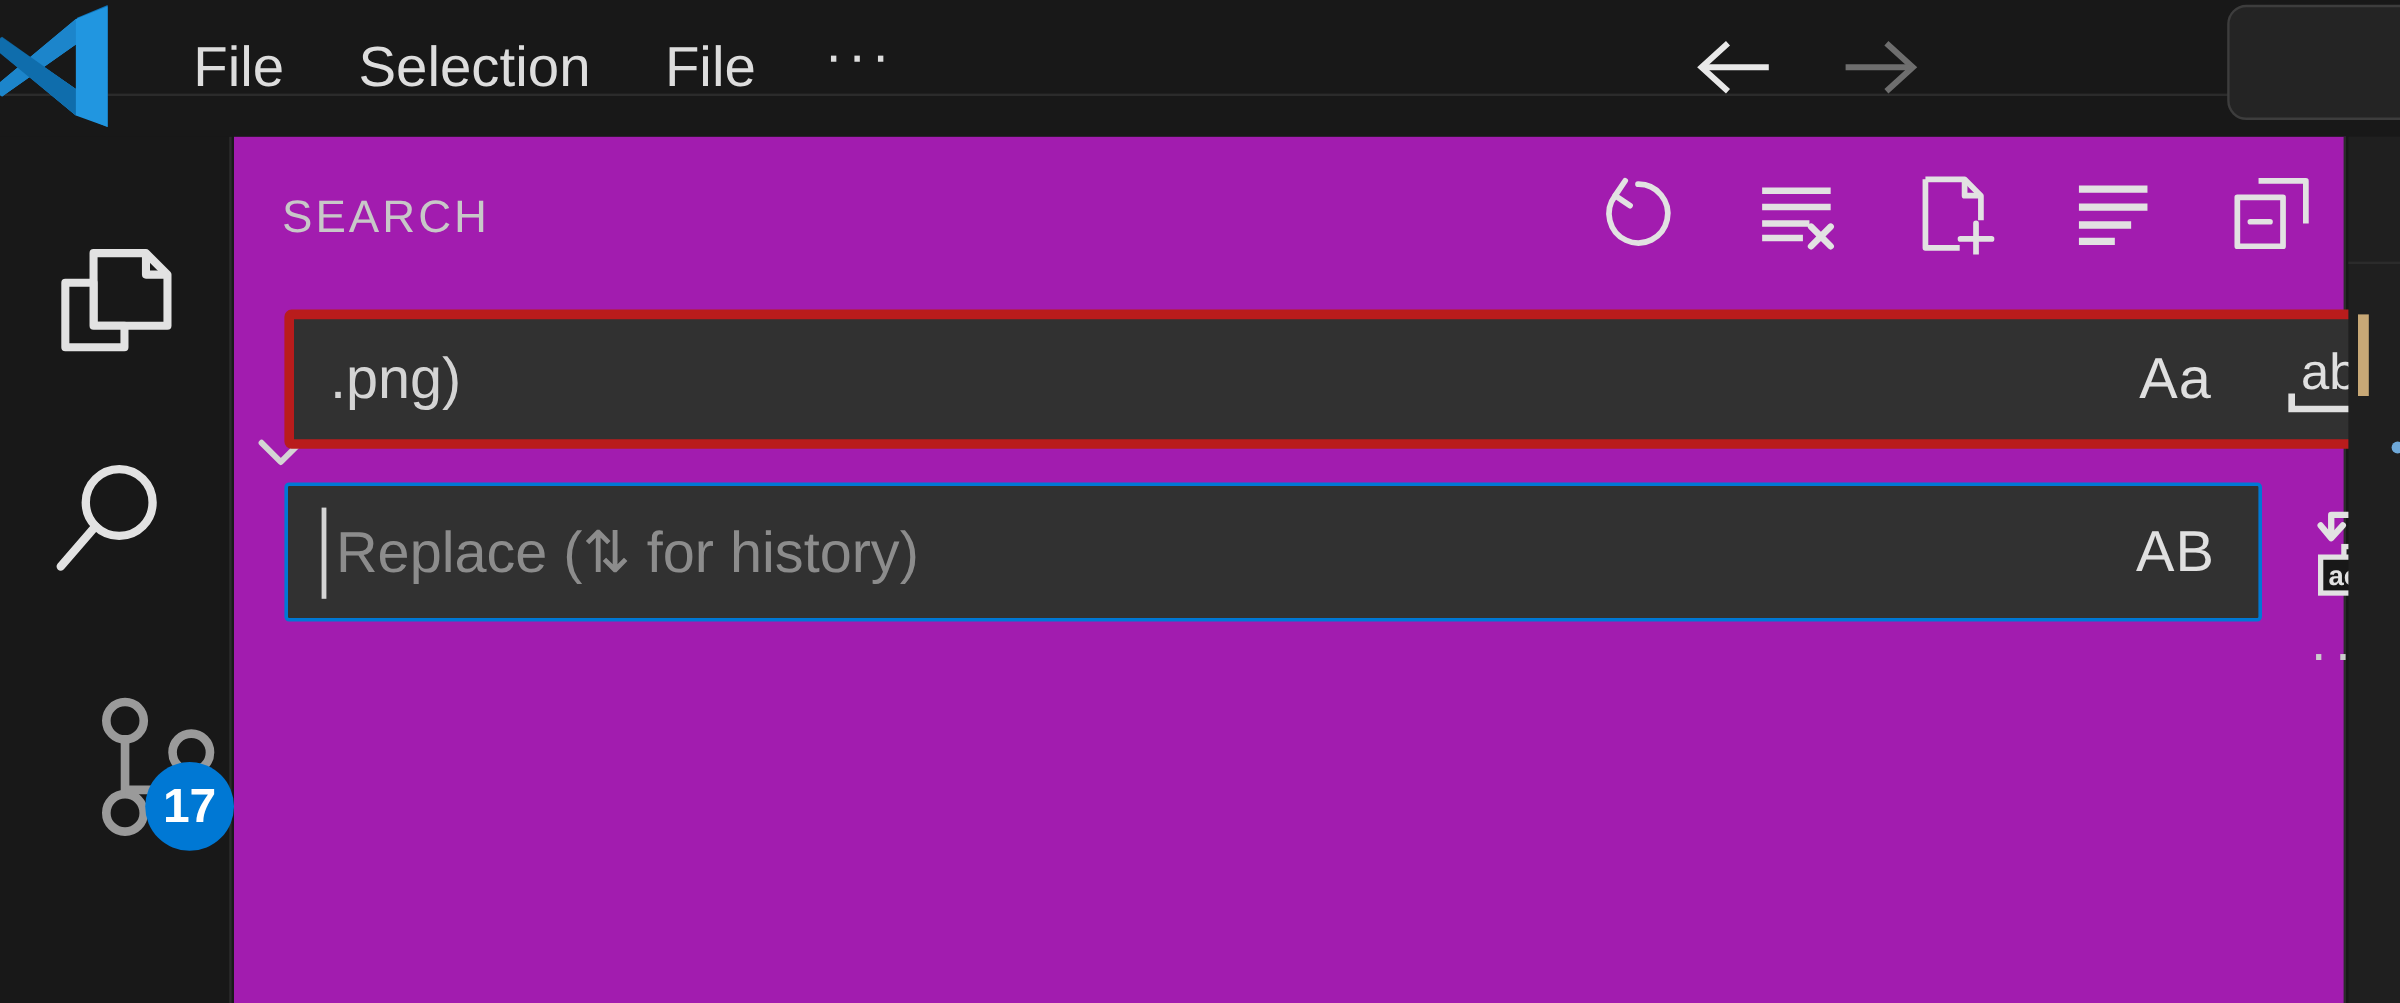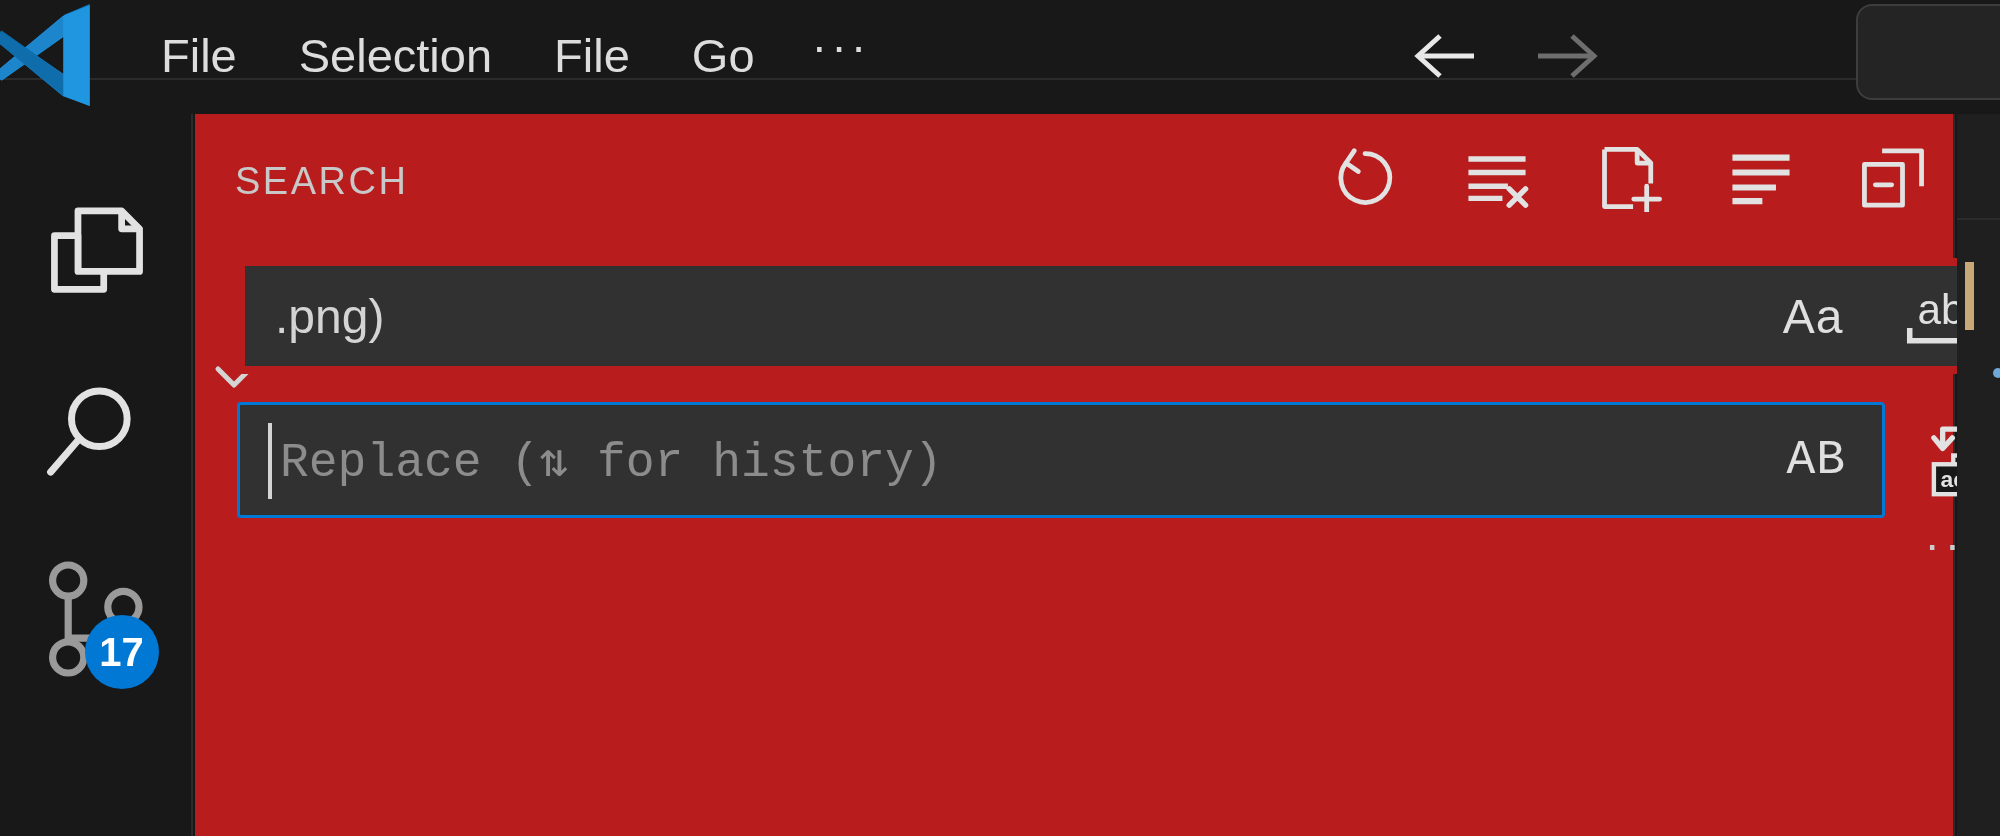--- a/index.html
+++ b/index.html
@@ -52,35 +52,35 @@
     position: absolute; left: 0; top: 114px; width: 193px; height: 722px;
     background: #181818;
     border-right: 2px solid #2b2b2b;
   }
   .act-item {
     position: absolute; left: 0; width: 193px; height: 130px;
     display: flex; align-items: center; justify-content: center;
   }
   .act-explorer { top: 72px; }
   .act-search   { top: 258px; }
-  .act-scm      { top: 440px; }
+  .act-scm      { top: 460px; justify-content: flex-end; }
   .scm-wrap { position: relative; width: 120px; height: 120px; }
   .badge {
     position: absolute; left: 48px; top: 56px;
     width: 74px; height: 74px; border-radius: 50%;
     background: #0078d4; color: #ffffff;
     font-size: 40px; font-weight: 600;
     display: flex; align-items: center; justify-content: center;
   }
 
   
   .sidebar {
     position: absolute; left: 195px; top: 114px;
     width: 1760px; height: 722px;
-    background: #b91c1c;
+    background: #a21caf;
     border-right: 2px solid #2b2b2b;
   }
   .panel-header {
     position: absolute; left: 0; top: 0; width: 1760px; height: 120px;
   }
   .panel-title {
     position: absolute; left: 40px; top: 46px;
     font-size: 38px; letter-spacing: 2.5px; color: #c8c8c8;
   }
   .panel-actions {
@@ -115,21 +115,21 @@
     width: 92px; height: 84px;
     display: flex; align-items: center; justify-content: center;
     border-radius: 6px;
   }
   .opt-aa { font-size: 48px; color: #e0e0e0; letter-spacing: 1px; }
 
   .replace-row {
     position: absolute; left: 42px; top: 168px;
     width: 1648px; height: 116px;
     background: #313131; border: 3px solid #0078d4; border-radius: 4px;
-    display: flex; align-items: center; font-family: Liberation Mono, monospace;
+    display: flex; align-items: center;
   }
   .caret {
     position: absolute; left: 28px; top: 18px;
     width: 4px; height: 76px; background: #d4d4d4;
   }
   .replace-placeholder {
     position: absolute; left: 40px; top: 50%; transform: translateY(-50%);
     font-size: 48px; color: #8c8c8c; white-space: nowrap;
   }
   .preserve-case {
@@ -182,21 +182,20 @@
         <path d="M95 3 L70 13 L4 68 L12 74 L70 33 L70 68 L12 28 L4 34 L70 89 L95 98 Z" fill="#2196e0"></path>
         <path d="M70 13 L70 89 L4 34 L12 28 L70 68 L70 33 L12 74 L4 68 Z" fill="#1c85cb"></path>
         <path d="M2 33 L12 27 L70 68 L70 89 Z" fill="#0e6aa8" opacity="0.9"></path>
       </svg>
     </div>
 
     <div class="menubar">
       <div class="menu-item">File</div>
       <div class="menu-item">Selection</div>
       <div class="menu-item">File</div>
-      <div class="menu-item">Go</div>
       <div class="menu-more">···</div>
     </div>
 
     <div class="nav-arrows">
       <div class="arrow">
         <svg viewBox="0 0 72 60" width="72" height="60">
           <path d="M30 10 L8 30 L30 50" fill="none" stroke="#e8e8e8" stroke-width="5"></path>
           <path d="M8 30 L64 30" fill="none" stroke="#e8e8e8" stroke-width="5"></path>
         </svg>
       </div>

